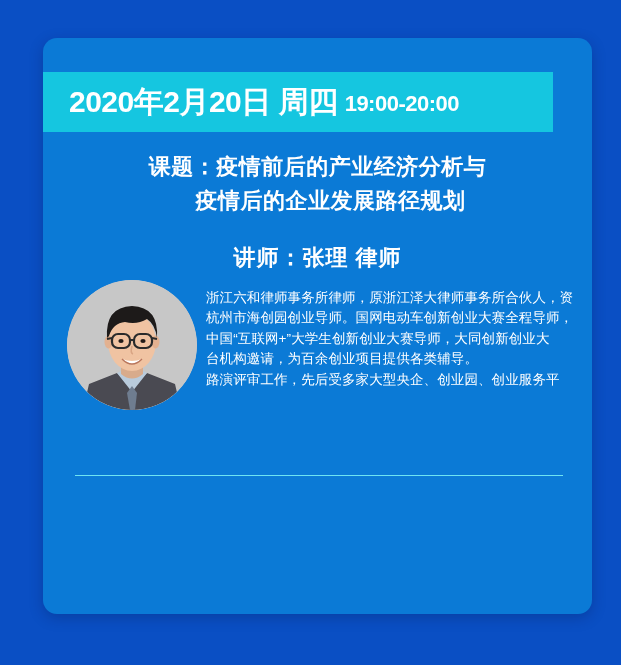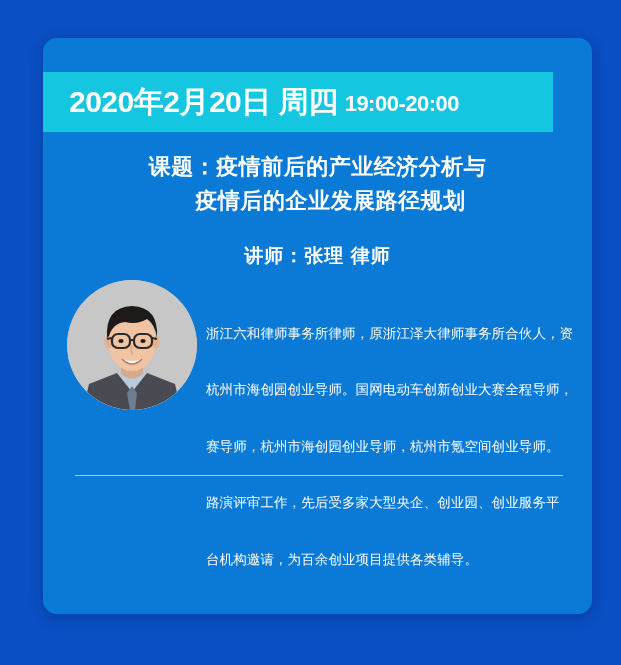--- a/index.html
+++ b/index.html
@@ -92,21 +92,21 @@
   }
 
   
   .speaker {
     position: absolute;
     left: 0;
     top: 205px;
     width: 549px;
     text-align: center;
     color: #ffffff;
-    font-size: 19px;
+    font-size: 22px;
     font-weight: bold;
     letter-spacing: 1px;
     box-sizing: border-box;
   }
 
   
   .avatar {
     position: absolute;
     left: 24px;
     top: 242px;
@@ -130,21 +130,20 @@
     width: 360px;
     color: #ffffff;
     font-size: 13.5px;
     line-height: 20.4px;
     letter-spacing: 0.1px;
     text-align: justify;
   }
   .bio-line {
     display: block;
     white-space: nowrap;
-    margin-top: 36px;
   }
 
   
   .divider {
     position: absolute;
     left: 32px;
     top: 437px;
     width: 488px;
     height: 1px;
     background: #6fe4f2;
@@ -209,22 +208,22 @@
 
           <path d="M 55 79 Q 65 89 75 79 Q 65 83 55 79 Z" fill="#ffffff"></path>
           <path d="M 55 79 Q 65 89 75 79" fill="none" stroke="#b9765c" stroke-width="1.4"></path>
         </g>
       </svg>
     </div>
 
     <div class="bio">
       <span class="bio-line">浙江六和律师事务所律师，原浙江泽大律师事务所合伙人，资</span>
       <span class="bio-line">杭州市海创园创业导师。国网电动车创新创业大赛全程导师，</span>
-      <span class="bio-line">赛导师，杭州市海创园创业导师，杭州市氪空间创业导师。</span>
+      <span class="bio-line">中国“互联网+”大学生创新创业大赛导师，大同创新创业大</span>
+      <span class="bio-line">台机构邀请，为百余创业项目提供各类辅导。</span>
       <span class="bio-line">路演评审工作，先后受多家大型央企、创业园、创业服务平</span>
-      <span class="bio-line">台机构邀请，为百余创业项目提供各类辅导。</span>
     </div>
 
     <div class="divider"></div>
 
   </div>
 
 </div>
 
 </body></html>

